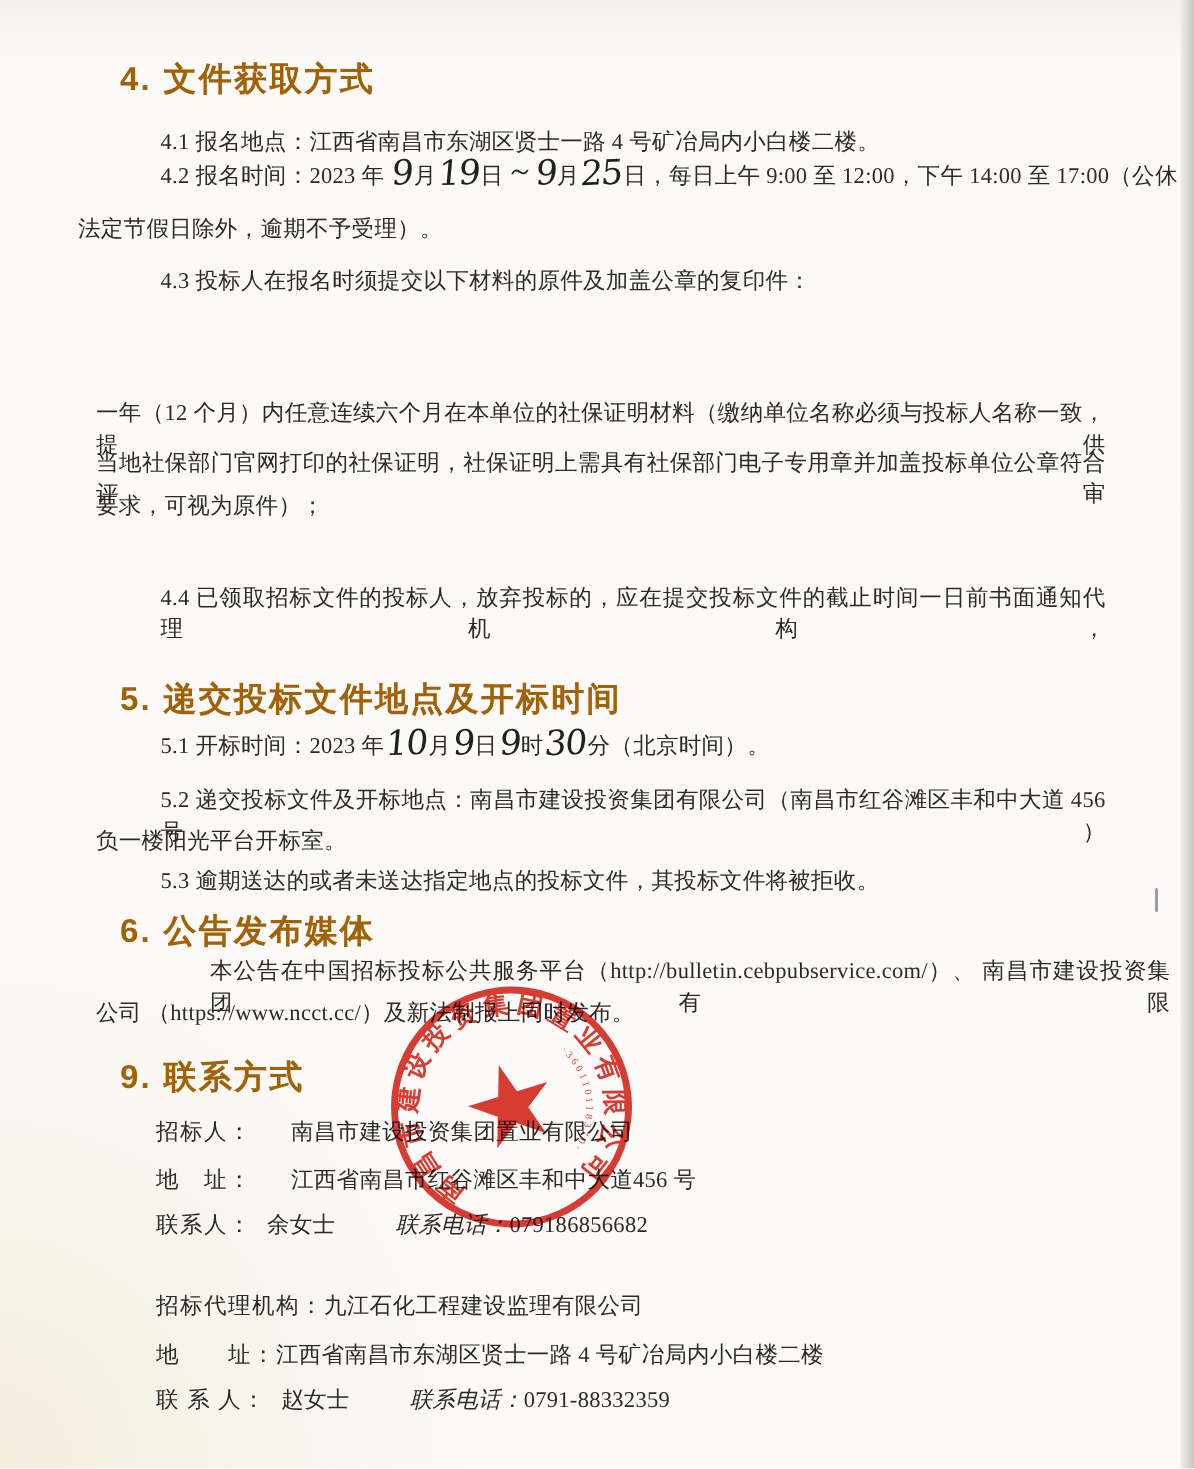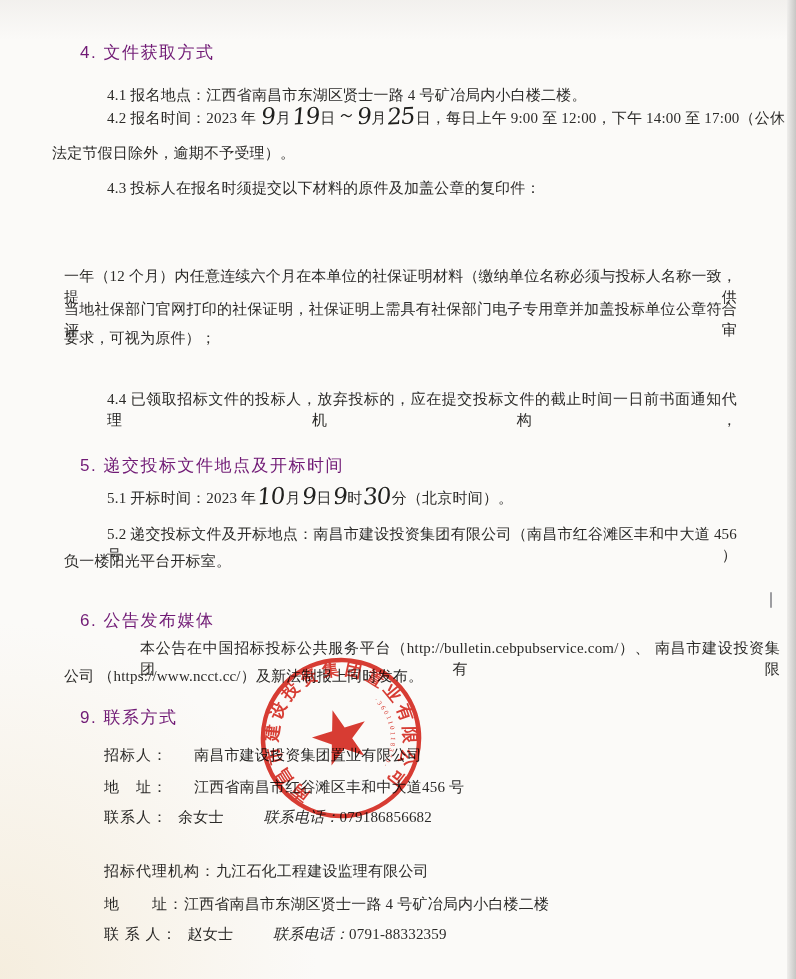--- a/index.html
+++ b/index.html
@@ -14,22 +14,22 @@
     background:radial-gradient(ellipse at 0% 100%, rgba(238,222,190,.45), rgba(238,222,190,0) 70%);}
   .tint-top{position:absolute;left:0;top:0;width:100%;height:40px;
     background:linear-gradient(180deg, rgba(225,222,218,.35), rgba(225,222,218,0));}
   .edge-right{position:absolute;right:0;top:0;width:9px;height:100%;
     background:linear-gradient(90deg,#efeeec,#c7c6c4);}
   .mark-dash{position:absolute;left:770px;top:592px;width:2px;height:16px;
     background:#51505a;opacity:.55;border-radius:1px;}
 
   .line{position:absolute;font-size:15px;line-height:21px;white-space:nowrap;letter-spacing:.2px;}
   .j{white-space:normal;text-align:justify;text-align-last:justify;letter-spacing:.2px;}
-  .h{font-family:"Liberation Sans","DejaVu Sans",sans-serif;font-weight:400;
-     font-size:17px;letter-spacing:1.5px;color:#701a75;}
+  .h{font-family:"Liberation Sans","DejaVu Sans",sans-serif;font-weight:700;
+     font-size:22px;letter-spacing:1.5px;color:#a16207;}
   .hw{font-family:"DejaVu Serif",serif;font-size:23px;line-height:0;display:inline-block;
       vertical-align:-3px;transform:skewX(-7deg) rotate(-2deg) translateY(-2px);
       letter-spacing:-1px;padding:0 1px;color:#20201e;}
   .hw.tld{font-size:19px;vertical-align:0;}
   .lbl{letter-spacing:1px;}
   .gap1{margin-left:26px;}
   .gap2{margin-left:10px;}
   .gap3{margin-left:40px;font-style:italic;}
 
   .seal{position:absolute;left:258px;top:654px;width:166px;height:168px;
@@ -53,20 +53,21 @@
   <div class="line" style="left:107px;top:178px;">4.3 投标人在报名时须提交以下材料的原件及加盖公章的复印件：</div>
   <div class="line j" style="left:64px;top:266px;width:673px;">一年（12 个月）内任意连续六个月在本单位的社保证明材料（缴纳单位名称必须与投标人名称一致，提供</div>
   <div class="line" style="left:64px;top:328px;">要求，可视为原件）；</div>
   <div class="line j" style="left:64px;top:299px;width:673px;">当地社保部门官网打印的社保证明，社保证明上需具有社保部门电子专用章并加盖投标单位公章符合评审</div>
   <div class="line j" style="left:107px;top:389px;width:630px;">4.4 已领取招标文件的投标人，放弃投标的，应在提交投标文件的截止时间一日前书面通知代理机构，</div>
 
   <div class="line h" style="left:80px;top:455px;">5. 递交投标文件地点及开标时间</div>
   <div class="line" style="left:107px;top:488px;"><span>5.1 开标时间：2023 年</span><span class="hw">10</span><span>月</span><span class="hw">9</span><span>日</span><span class="hw">9</span><span>时</span><span class="hw">30</span><span>分（北京时间）。</span></div>
   <div class="line j" style="left:107px;top:524px;width:630px;">5.2 递交投标文件及开标地点：南昌市建设投资集团有限公司（南昌市红谷滩区丰和中大道 456 号）</div>
   <div class="line" style="left:64px;top:551px;">负一楼阳光平台开标室。</div>
+  <div class="line" style="left:107px;top:578px;">5.3 逾期送达的或者未送达指定地点的投标文件，其投标文件将被拒收。</div>
 
   <div class="line h" style="left:80px;top:610px;">6. 公告发布媒体</div>
   <div class="line j" style="left:97px;top:638px;width:640px;margin-left:43px;">本公告在中国招标投标公共服务平台（http://bulletin.cebpubservice.com/）、 南昌市建设投资集团有限</div>
   <div class="line" style="left:64px;top:666px;">公司 （https://www.ncct.cc/）及新法制报上同时发布。</div>
 
   <div class="line h" style="left:80px;top:707px;">9. 联系方式</div>
   <div class="line" style="left:104px;top:745px;"><span class="lbl">招标人：</span><span class="gap1">南昌市建设投资集团置业有限公司</span></div>
   <div class="line" style="left:104px;top:777px;"><span class="lbl">地　址：</span><span class="gap1">江西省南昌市红谷滩区丰和中大道456 号</span></div>
   <div class="line" style="left:104px;top:807px;"><span class="lbl">联系人：</span><span class="gap2">余女士</span><span class="gap3">联系电话：</span><span>079186856682</span></div>
 

